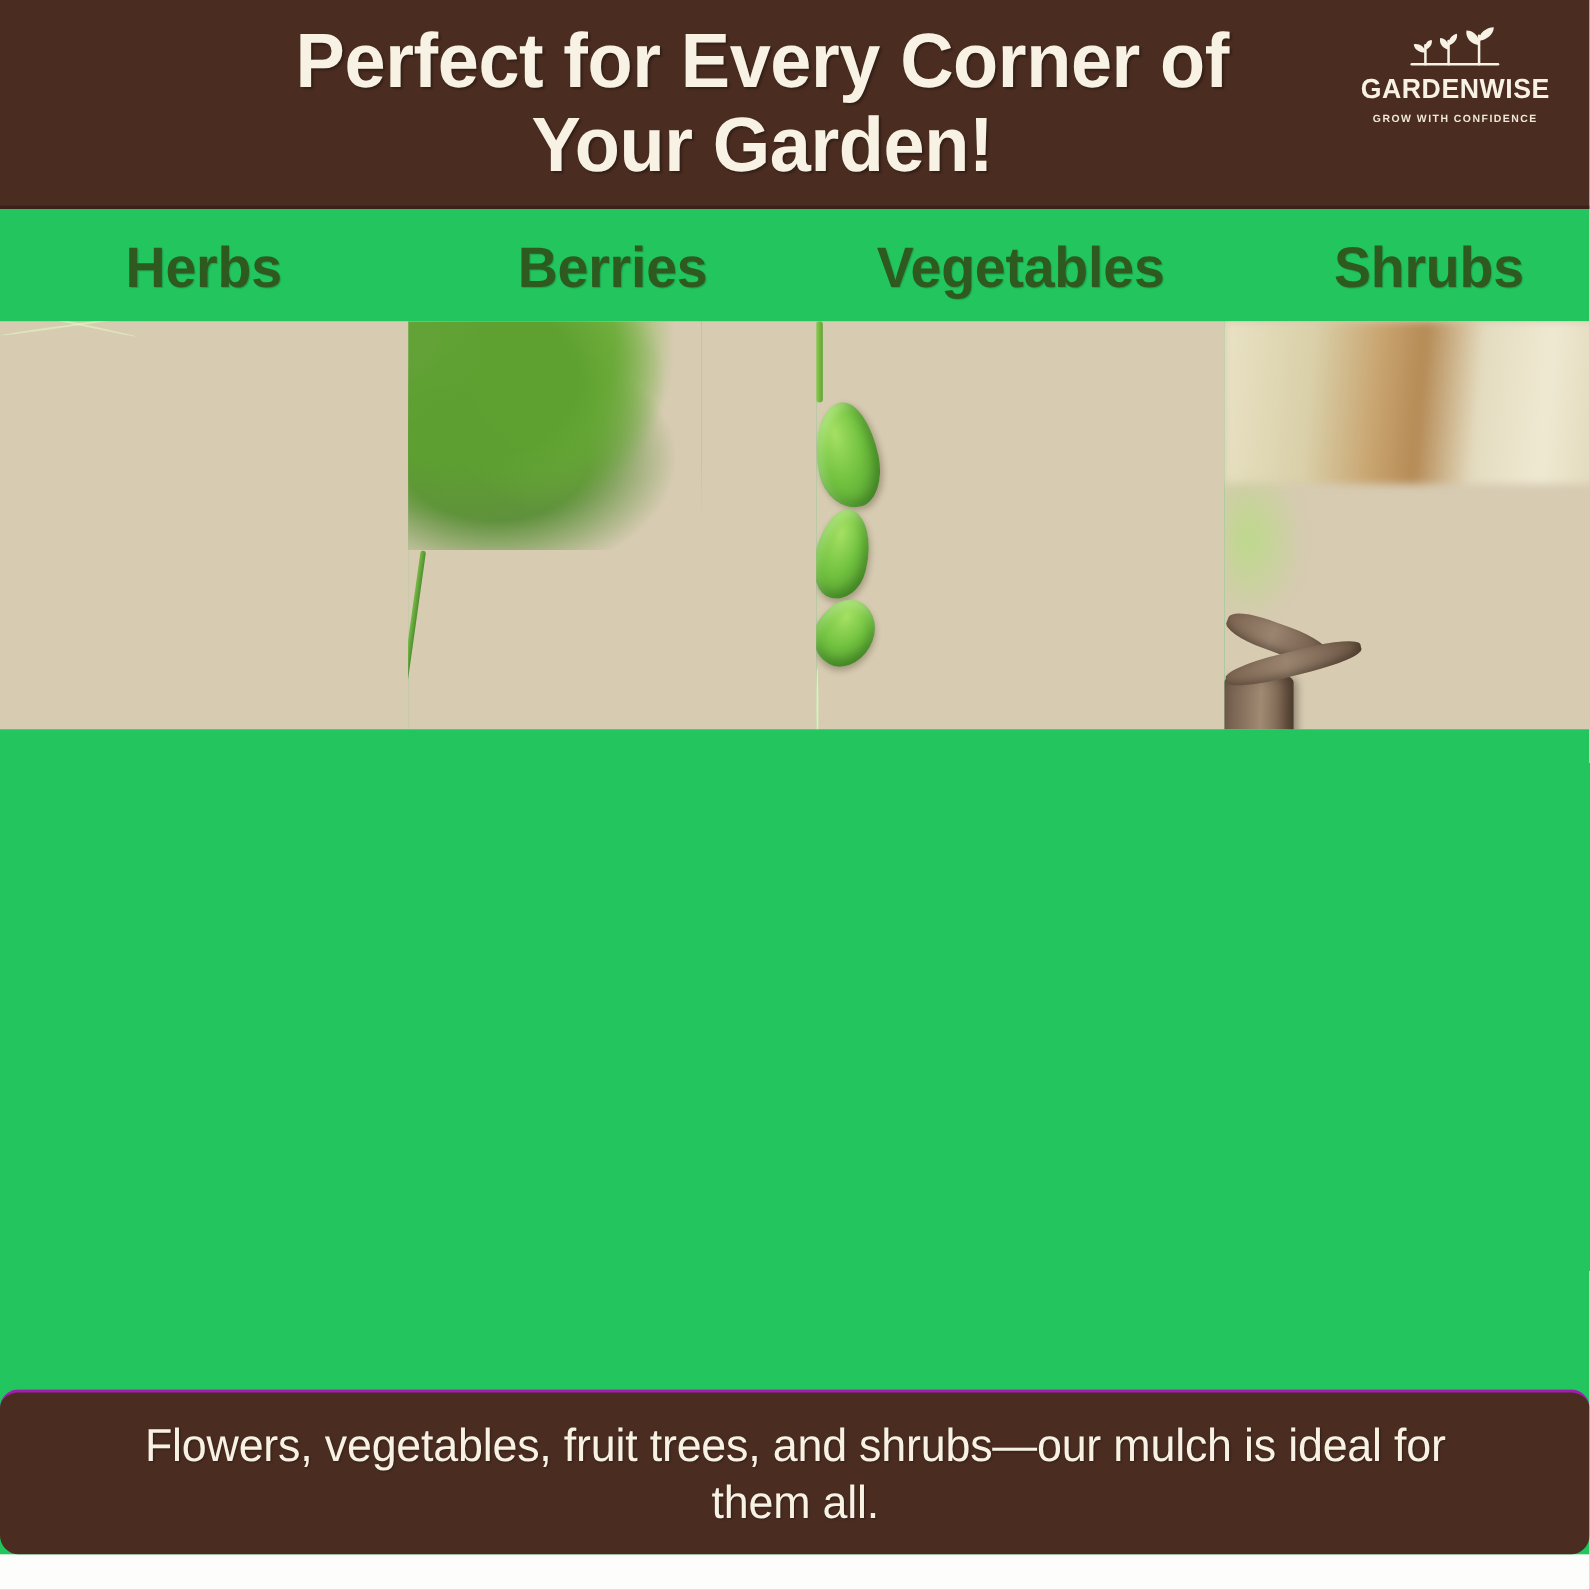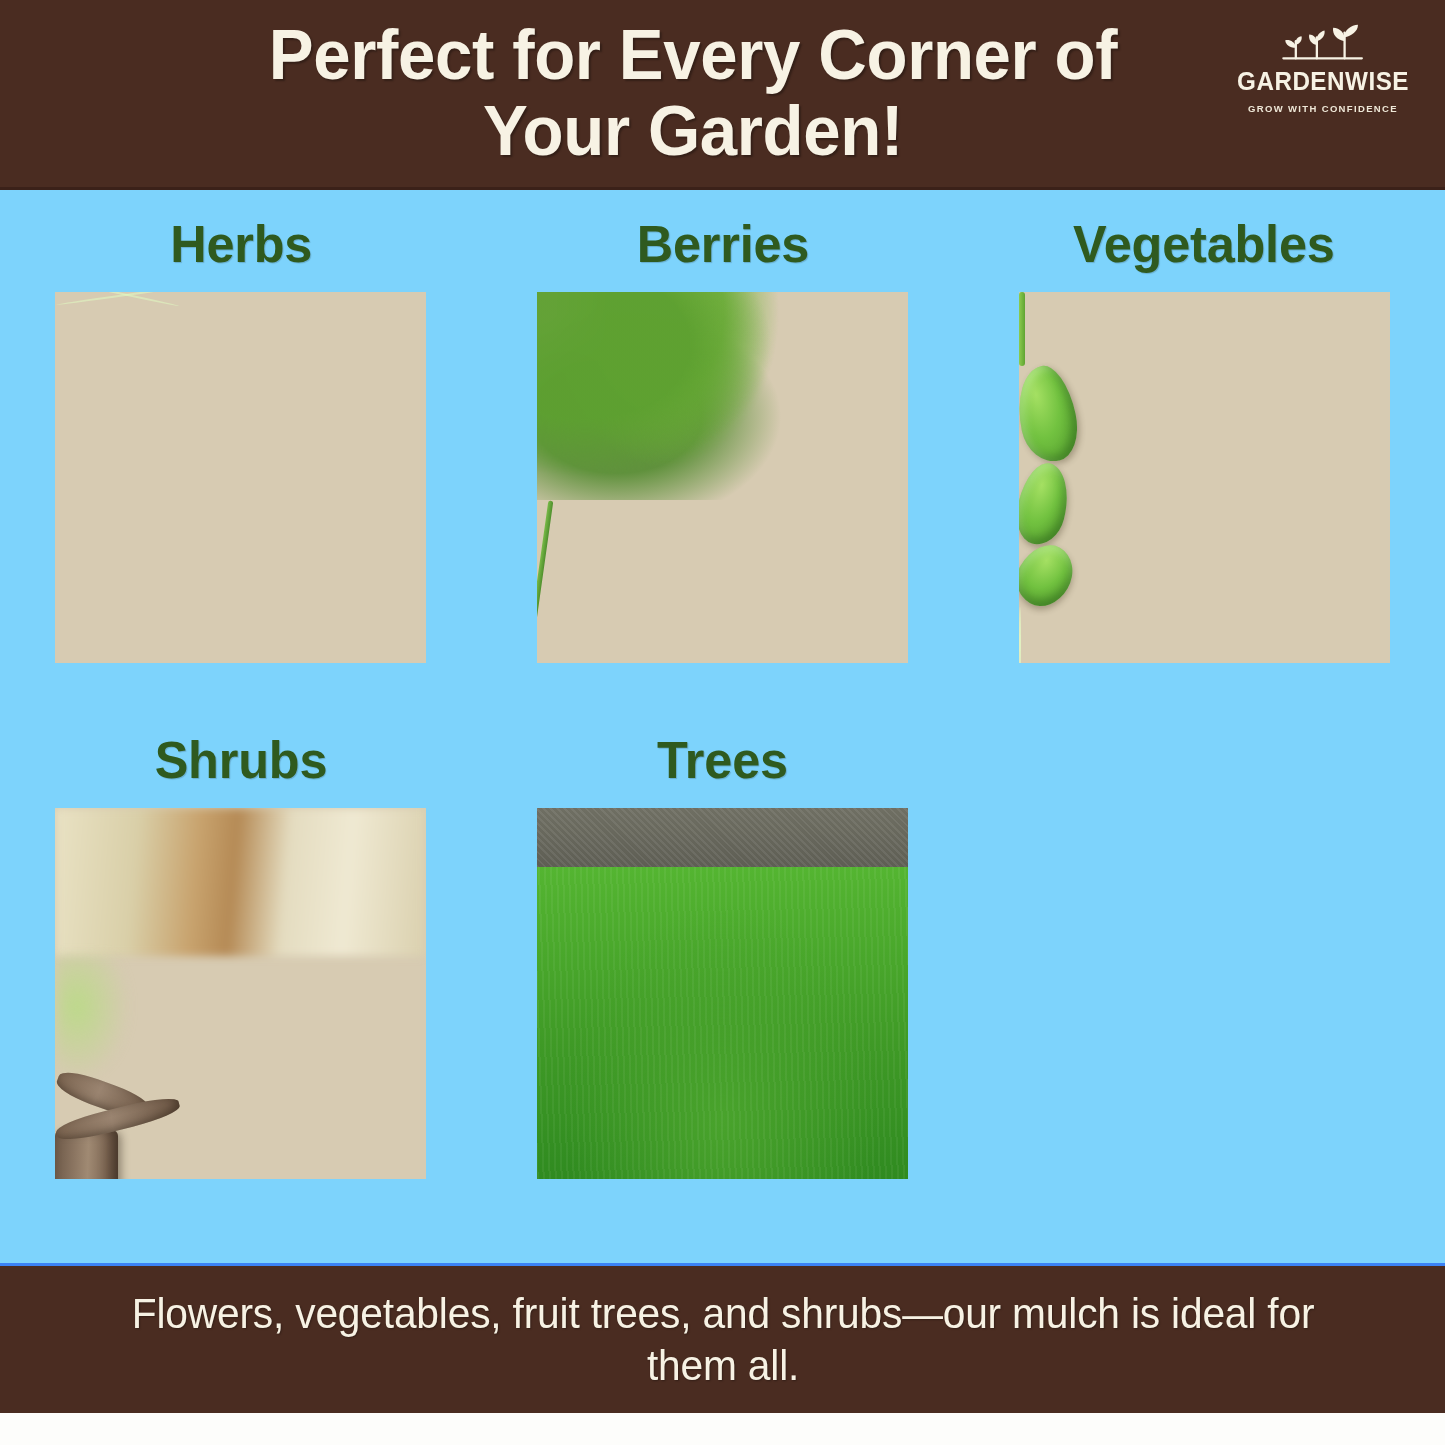--- a/index.html
+++ b/index.html
@@ -10,21 +10,21 @@
     height: 1445px;
     overflow: hidden;
     font-family: "Liberation Sans", sans-serif;
     background: #fdfdfb;
   }
 
   .poster {
     position: relative;
     width: 1445px;
     height: 1413px;
-    background: #7dd3fc;
+    background: #22c55e;
     display: flex;
     flex-direction: column;
   }
 
   
   .header {
     position: relative;
     height: 190px;
     background: #4a2c21;
     border-bottom: 3px solid #3b2119;
@@ -78,21 +78,21 @@
 
   
   .body {
     flex: 1 1 auto;
     padding: 0;
     position: relative;
   }
 
   .grid {
     display: grid;
-    grid-template-columns: repeat(3, 1fr);
+    grid-template-columns: repeat(5, 1fr);
     grid-template-rows: repeat(2, 1fr);
     width: 100%;
     height: 100%;
     padding: 28px 0 14px 0;
   }
 
   .cell {
     display: flex;
     flex-direction: column;
     align-items: center;
@@ -262,25 +262,26 @@
   .p6-lawn { left:0; top:15%; width:100%; height:86%;
     background:
       repeating-linear-gradient(88deg, rgba(255,255,255,.05) 0 2px, rgba(0,0,0,0) 2px 6px),
       radial-gradient(ellipse at 50% 78%, #49a32c 0%, rgba(73,163,44,0) 60%),
       linear-gradient(180deg,#54b531 0%,#3f9a26 55%,#2f8a20 100%); }
 
   
   .footer {
     height: 150px;
     background: #4a2c21;
-    border-top: 3px solid #3b82f6;
+    border-top: 3px solid #a21caf;
     flex: 0 0 auto;
     display: flex;
     align-items: center;
     justify-content: center;
+    border-radius: 17px;
   }
   .footer-text {
     color: #f7f2e4;
     font-family: "Liberation Sans Narrow", "Liberation Sans", sans-serif;
     font-size: 42px;
     line-height: 1.22;
     text-align: center;
     width: 1260px;
     letter-spacing: -0.2px;
     text-shadow: 1px 1px 2px rgba(0,0,0,.3);

